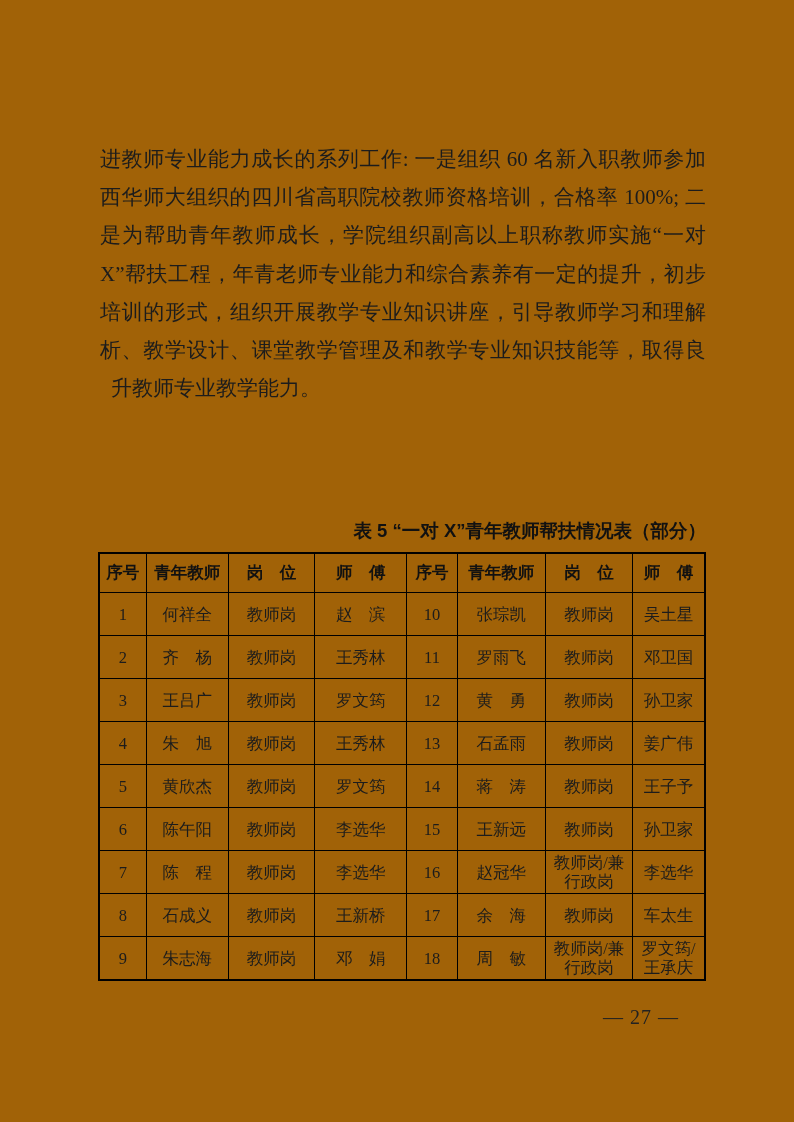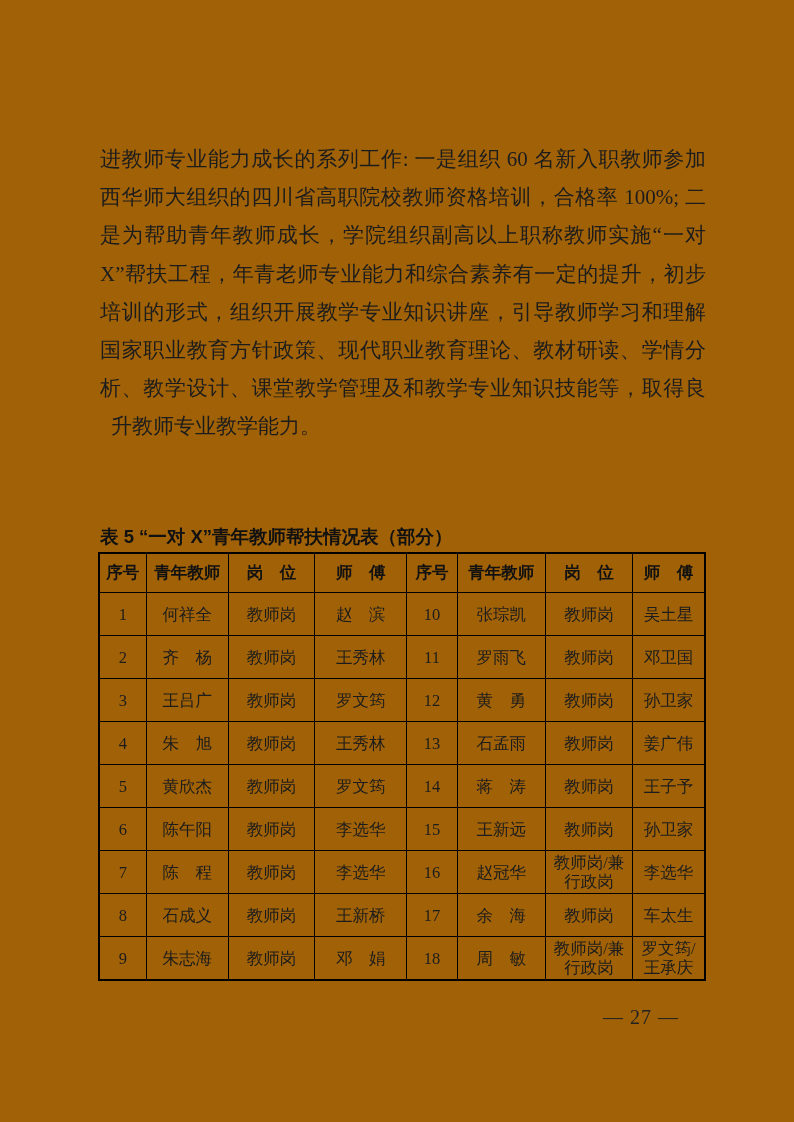--- a/index.html
+++ b/index.html
@@ -26,26 +26,25 @@
   }
   .paragraph .line.last {
     text-align-last: left;
     margin-left: 11px;
   }
 
   
   .table-caption {
     position: absolute;
     left: 100px; top: 518px; width: 606px;
-    text-align: left;
+    text-align: right;
     font-family: "Liberation Sans", "DejaVu Sans", sans-serif;
     font-weight: bold;
     font-size: 18.5px;
     color: #111;
-    margin-top: 6px;
   }
 
   
   table.mentor-table {
     position: absolute;
     left: 98px; top: 552px;
     width: 608px;
     border-collapse: collapse;
     table-layout: fixed;
     border: 2px solid #000;
@@ -94,21 +93,20 @@
 <body>
 
 <div class="page">
 
   <div class="paragraph" id="paragraph">
       <div class="line">进教师专业能力成长的系列工作: 一是组织 60 名新入职教师参加</div>
       <div class="line">西华师大组织的四川省高职院校教师资格培训，合格率 100%; 二</div>
       <div class="line">是为帮助青年教师成长，学院组织副高以上职称教师实施“一对</div>
       <div class="line">X”帮扶工程，年青老师专业能力和综合素养有一定的提升，初步</div>
       <div class="line">培训的形式，组织开展教学专业知识讲座，引导教师学习和理解</div>
-      <div class="line">国家职业教育方针政策、现代职业教育理论、教材研读、学情分</div>
       <div class="line">析、教学设计、课堂教学管理及和教学专业知识技能等，取得良</div>
       <div class="line last">升教师专业教学能力。</div>
     </div>
 
   <div class="table-caption">表 5 “一对 X”青年教师帮扶情况表（部分）</div>
 
   <table class="mentor-table">
     <colgroup>
       <col class="c-seq">
         <col class="c-name">

